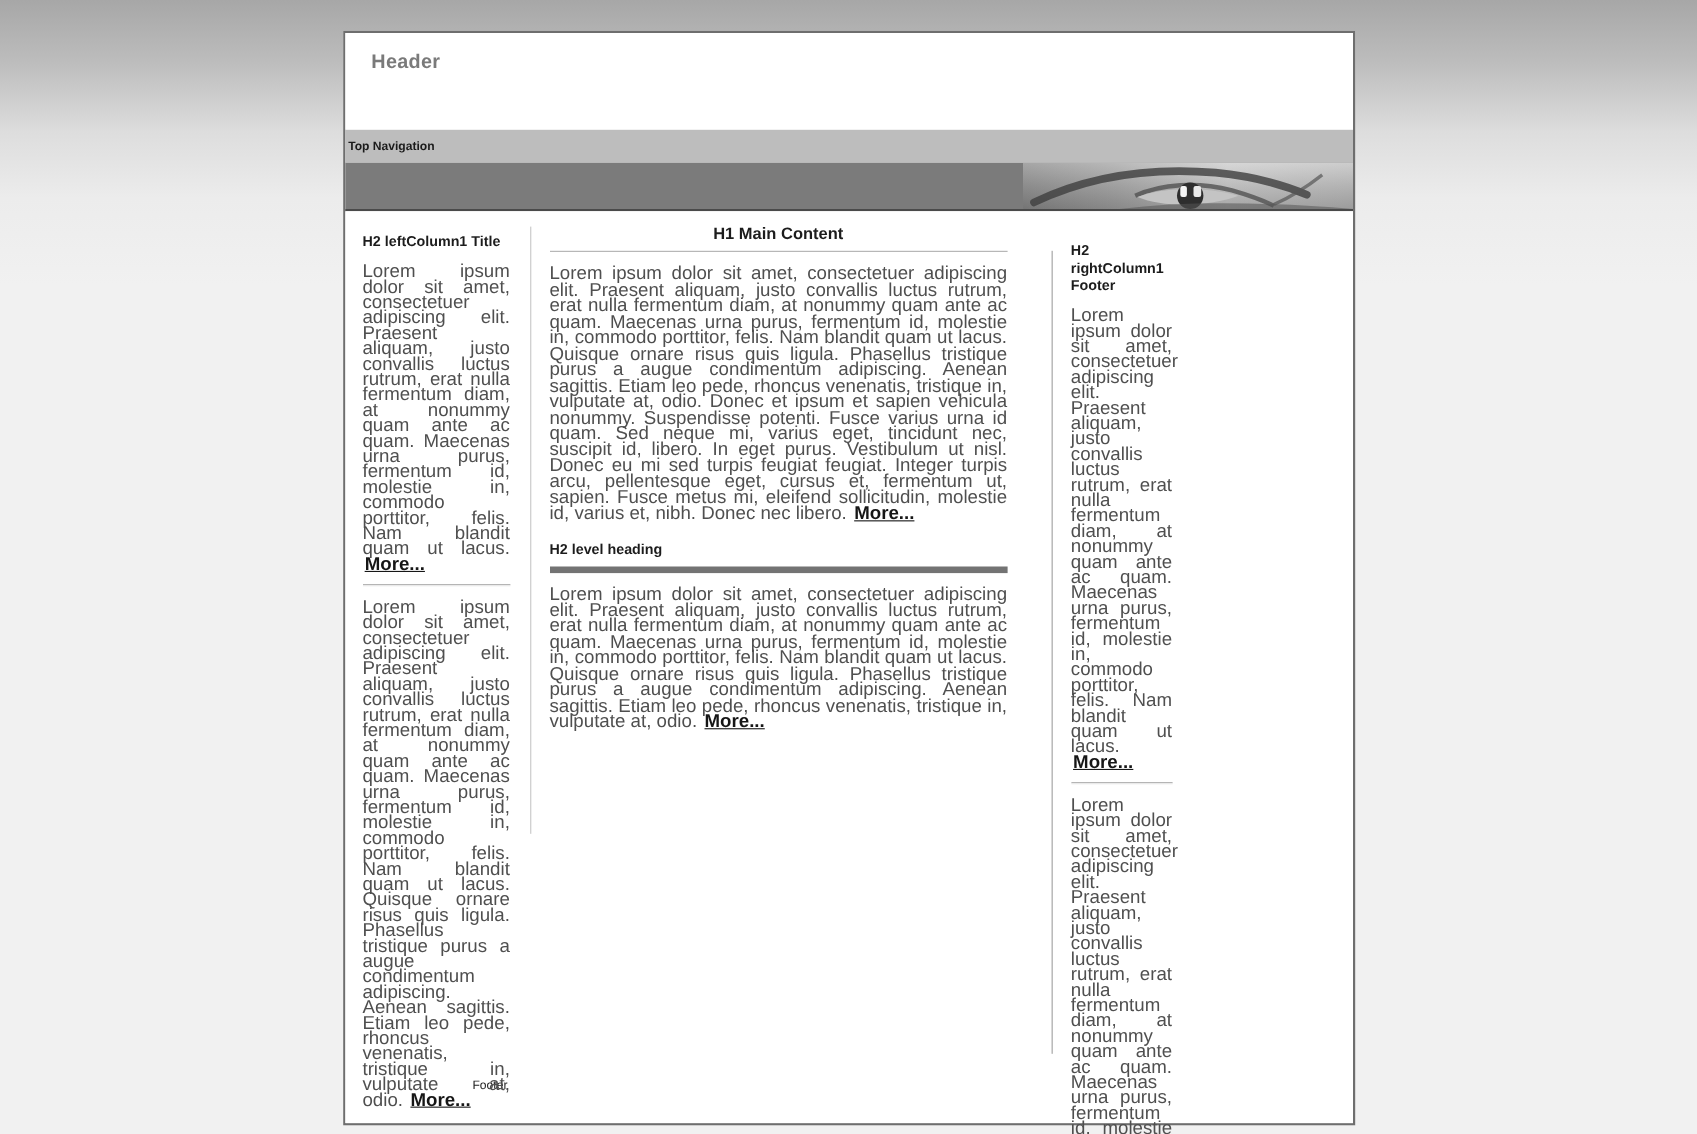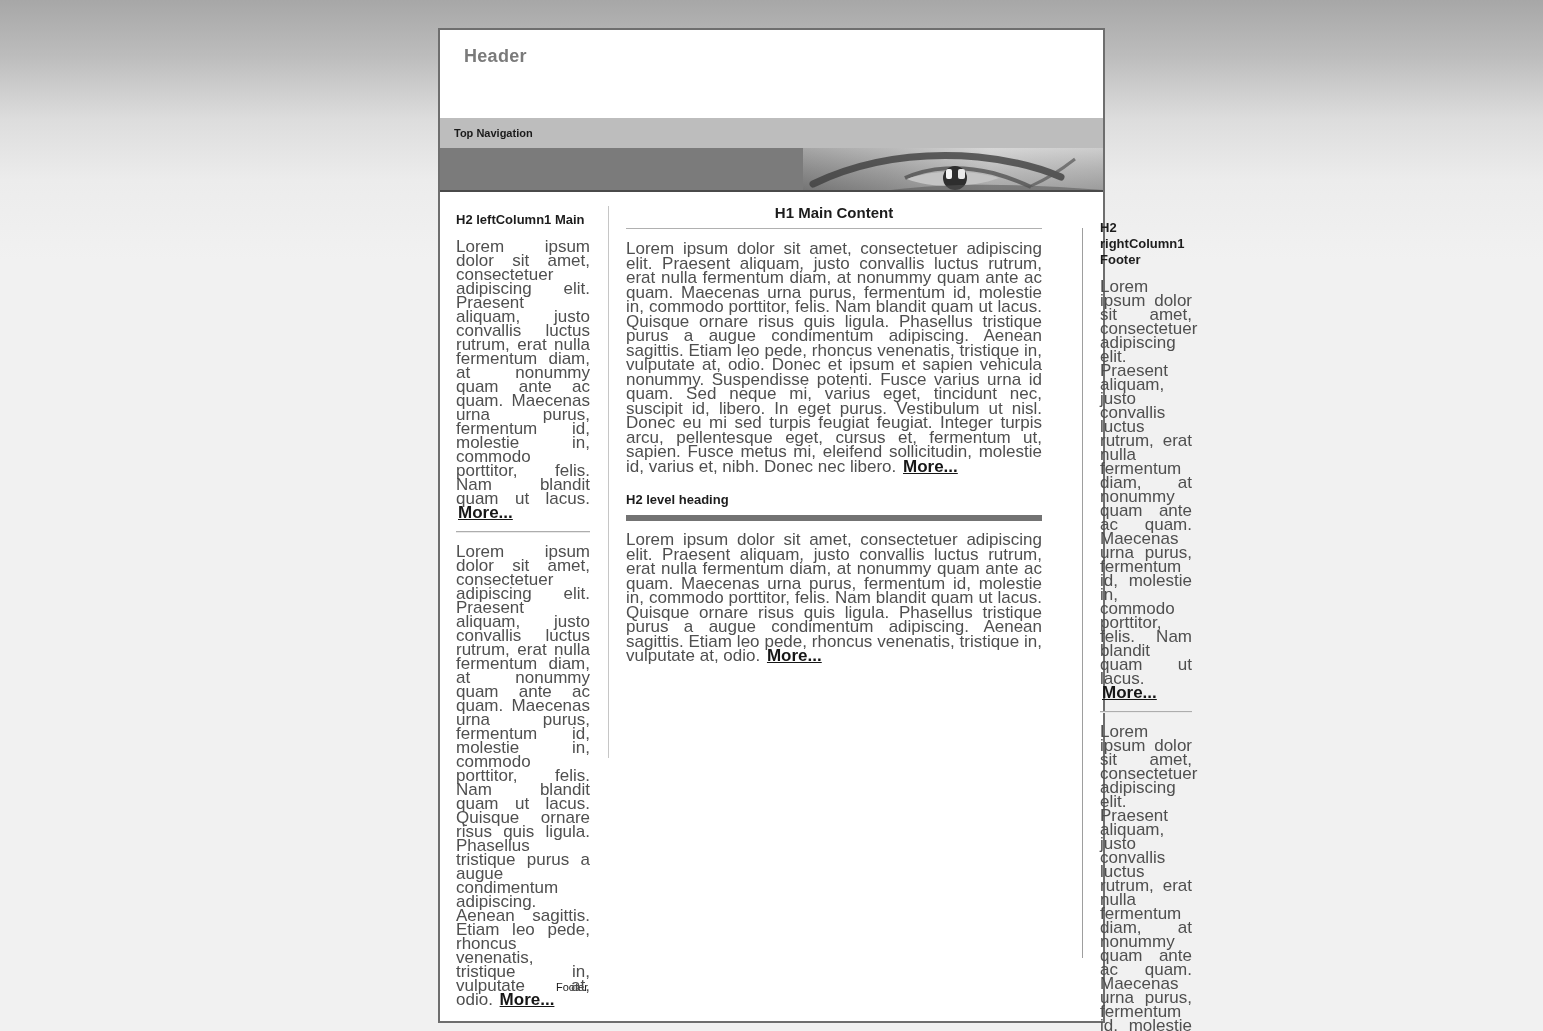--- a/index.html
+++ b/index.html
@@ -2,33 +2,33 @@
 <html><head>
 <meta charset="utf-8">
 <style>
   * { margin:0; padding:0; box-sizing:border-box; }
   html,body { width:1543px; height:1031px; overflow:hidden; }
   body {
     font-family:"Liberation Sans", sans-serif;
     background:linear-gradient(to bottom,#a7a7a7 0px,#bcbcbc 55px,#dddddd 120px,#ececec 180px,#f1f1f1 260px,#f1f1f1 100%);
   }
   .page {
-    width:667px; margin:28px auto 0; background:#ffffff;
+    width:920px; margin:28px auto 0; background:#ffffff;
     border:2px solid #6e6e6e; position:relative;
   }
   
   .header { height:88px; background:#ffffff; }
   .header-title {
     padding:16px 0 0 24px; font-size:18px; font-weight:bold;
     color:#7a7a7a; letter-spacing:.3px;
   }
   
   .topnav {
     height:30px; background:#bdbdbd; display:flex; align-items:center;
-    padding-left:14px;
+    padding-left:3px;
   }
   .topnav-label { font-size:11px; font-weight:bold; color:#1b1b1b; }
   
   .banner {
     height:44px; background:#7b7b7b; position:relative; overflow:hidden;
     border-bottom:2px solid #4a4a4a;
   }
   .banner svg { position:absolute; right:0; top:0; height:42px; width:300px; display:block; }
   
   .content { position:relative; height:789px; background:#ffffff; }
@@ -103,21 +103,21 @@
       <rect x="143" y="21" width="6" height="10" rx="2" fill="#f5f5f5"></rect>
       <rect x="155" y="21" width="7" height="10" rx="2" fill="#e9e9e9"></rect>
       <path d="M228,38 C244,31 258,22 272,11" fill="none" stroke="#565656" stroke-width="3" opacity="0.7"></path>
       <path d="M88,42 C150,34 225,36 300,42 Z" fill="#565656" opacity="0.55"></path>
     </svg>
   </div>
 
   <div class="content">
 
     <div class="leftcol">
-      <h2 class="h2">H2 leftColumn1 Main</h2>
+      <h2 class="h2">H2 leftColumn1 Title</h2>
       <p class="body-text">
         <span>Lorem ipsum dolor sit amet, consectetuer adipiscing elit. Praesent aliquam, justo convallis luctus rutrum, erat nulla fermentum diam, at nonummy quam ante ac quam. Maecenas urna purus, fermentum id, molestie in, commodo porttitor, felis. Nam blandit quam ut lacus.</span>
         <a class="more">More...</a>
       </p>
       <hr class="block-divider">
       <p class="body-text">
         <span>Lorem ipsum dolor sit amet, consectetuer adipiscing elit. Praesent aliquam, justo convallis luctus rutrum, erat nulla fermentum diam, at nonummy quam ante ac quam. Maecenas urna purus, fermentum id, molestie in, commodo porttitor, felis. Nam blandit quam ut lacus. Quisque ornare risus quis ligula. Phasellus tristique purus a augue condimentum adipiscing. Aenean sagittis. Etiam leo pede, rhoncus venenatis, tristique in, vulputate at, odio.</span>
         <a class="more">More...</a>
       </p>
     </div>

